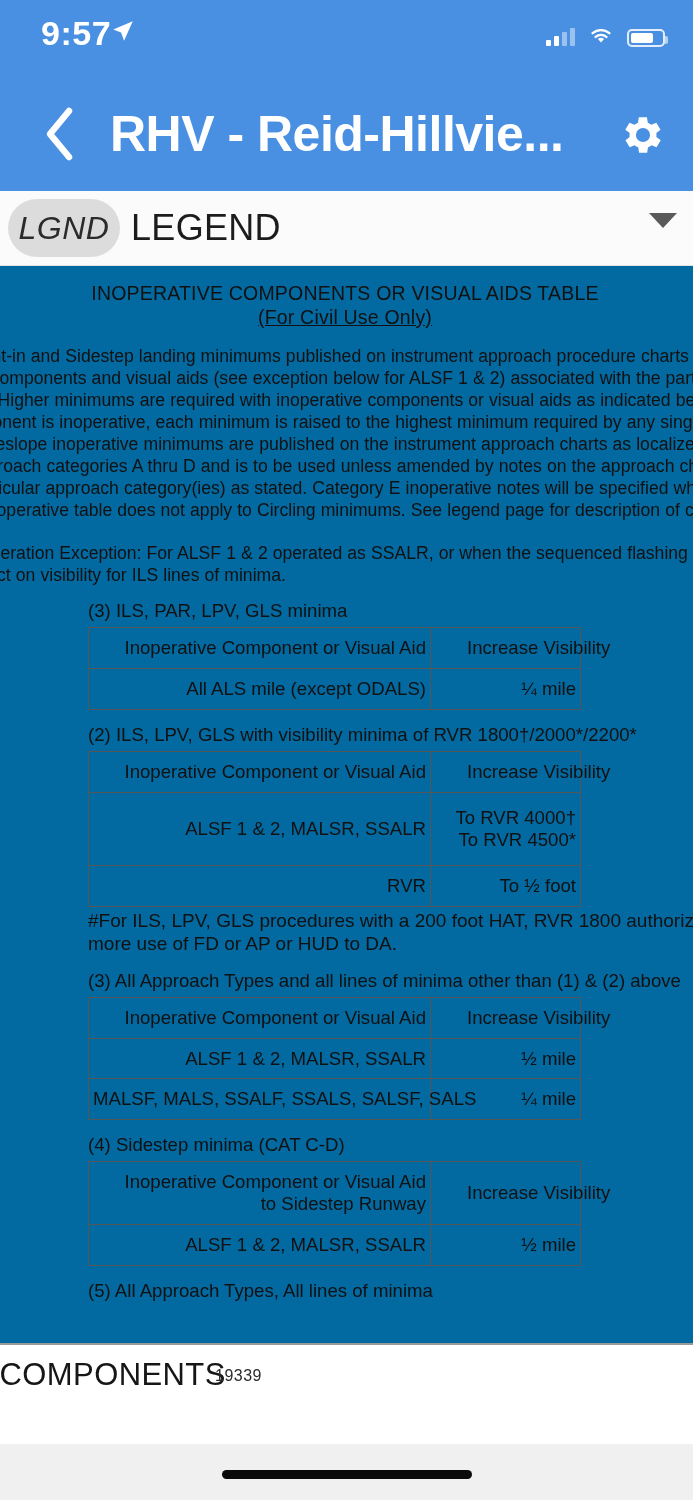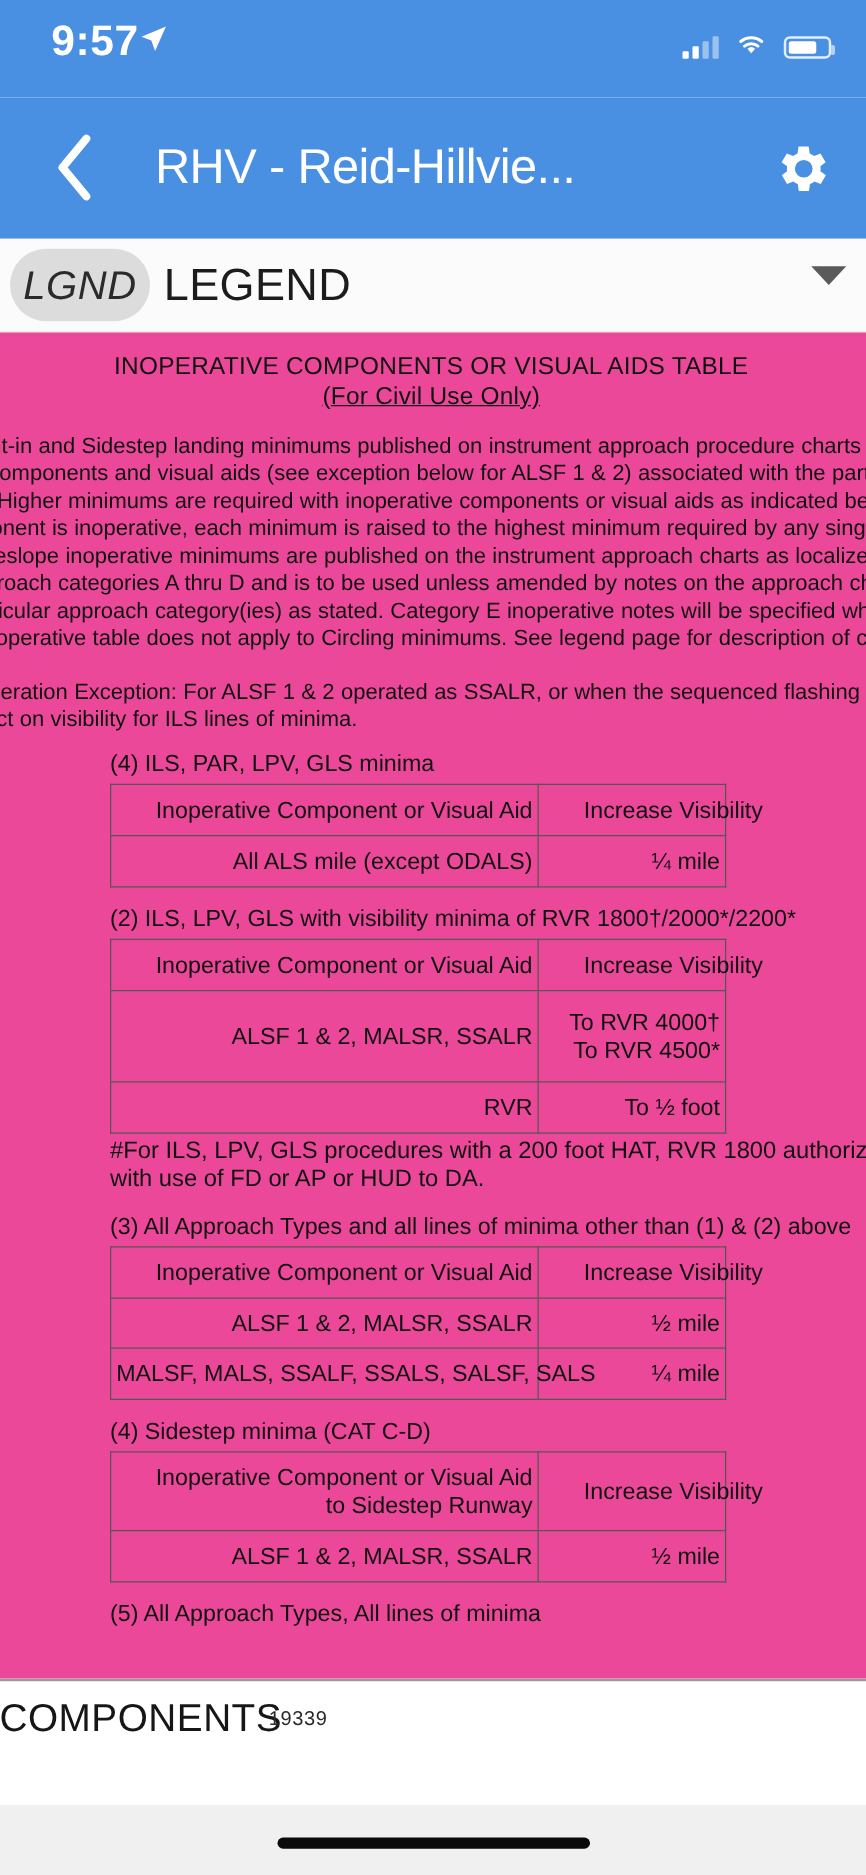--- a/index.html
+++ b/index.html
@@ -45,23 +45,23 @@
   
   .navbar{
     position:absolute; top:78px; left:0; width:693px; height:113px;
     background:#4a90e2; color:#fff;
   }
   .nav-back{
     position:absolute; left:30px; top:26px; width:60px; height:60px;
     display:flex; align-items:center; justify-content:center; cursor:pointer;
   }
   .nav-title{
-    position:absolute; left:124px; top:24px; width:480px; height:64px;
+    position:absolute; left:110px; top:24px; width:480px; height:64px;
     display:flex; align-items:center;
-    font-size:39px; font-weight:400; letter-spacing:-0.5px;
+    font-size:50px; font-weight:700; letter-spacing:-0.5px;
     white-space:nowrap; overflow:hidden;
   }
   .nav-gear{
     position:absolute; right:20px; top:28px; width:60px; height:58px;
     display:flex; align-items:center; justify-content:center; cursor:pointer;
   }
 
   
   .legendbar{
     position:absolute; top:191px; left:0; width:693px; height:75px;
@@ -83,21 +83,21 @@
     position:absolute; right:16px; top:22px;
     width:0; height:0; cursor:pointer;
     border-left:14px solid transparent;
     border-right:14px solid transparent;
     border-top:15px solid #5a5a5a;
   }
 
   
   .doc{
     position:absolute; top:266px; left:0; width:693px; height:1077px;
-    background:#ec4899; overflow:hidden;
+    background:#0369a1; overflow:hidden;
   }
   
   .page{
     position:absolute; left:-32px; top:0; width:726px;
     font-family:"Liberation Sans", sans-serif;
     color:#111; padding-top:16px;
   }
   .doc-title{
     text-align:center; font-size:19.5px; letter-spacing:0.2px; line-height:1.22;
     padding-left:32px; padding-right:4px;
@@ -233,21 +233,21 @@
         <p>approach categories A thru D and is to be used unless amended by notes on the approach chart. Such notes apply only to</p>
         <p> particular approach category(ies) as stated. Category E inoperative notes will be specified when published on civil charts.</p>
         <p>e inoperative table does not apply to Circling minimums. See legend page for description of components indicated below.</p>
       </div>
 
       <div class="para second">
         <p>l Operation Exception: For ALSF 1 &amp; 2 operated as SSALR, or when the sequenced flashing lights are inoperative, there is</p>
         <p> effect on visibility for ILS lines of minima.</p>
       </div>
 
-      <div class="sec-head">(4) ILS, PAR, LPV, GLS minima</div>
+      <div class="sec-head">(3) ILS, PAR, LPV, GLS minima</div>
       <table class="t">
         <tbody>
             <tr>
           <td class="c1">Inoperative Component or Visual Aid</td>
           <td class="c2">Increase Visibility</td>
         </tr>
         <tr>
           <td class="c1">All ALS mile (except ODALS)</td>
           <td class="c2">¼ mile</td>
         </tr>
@@ -266,21 +266,21 @@
           <td class="c2 tall">To RVR 4000†<br>To RVR 4500*</td>
         </tr>
         <tr>
           <td class="c1">RVR</td>
           <td class="c2">To ½ foot</td>
         </tr>
       </tbody>
         </table>
       <div class="note">
         <div>#For ILS, LPV, GLS procedures with a 200 foot HAT, RVR 1800 authorized</div>
-        <div>with use of FD or AP or HUD to DA.</div>
+        <div>more use of FD or AP or HUD to DA.</div>
       </div>
 
       <div class="sec-head">(3) All Approach Types and all lines of minima other than (1) &amp; (2) above</div>
       <table class="t">
         <tbody>
             <tr>
           <td class="c1">Inoperative Component or Visual Aid</td>
           <td class="c2">Increase Visibility</td>
         </tr>
         <tr>

